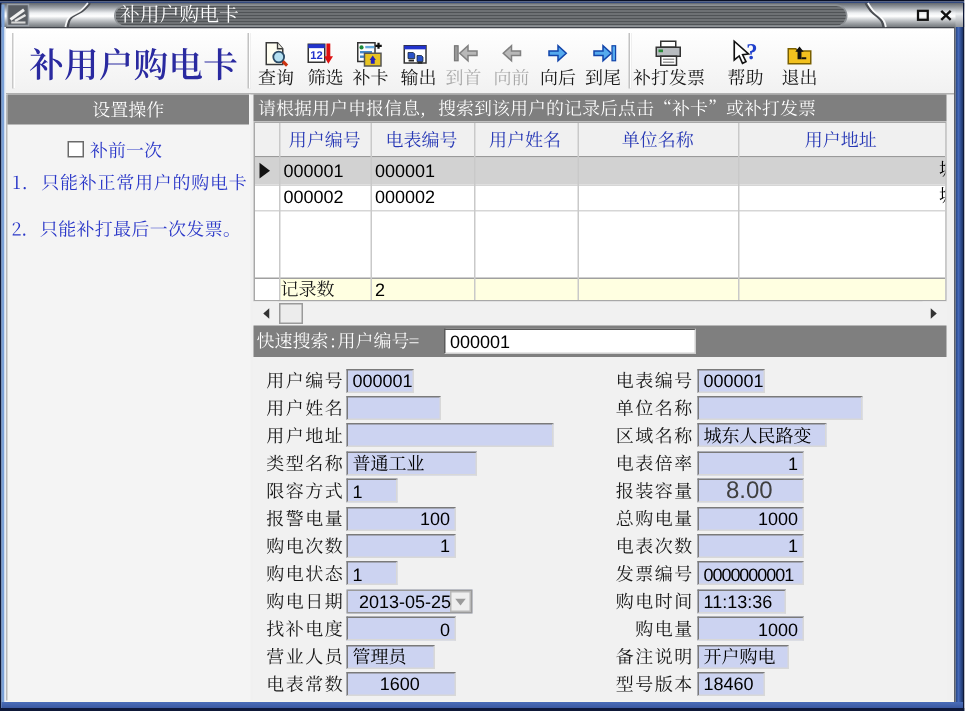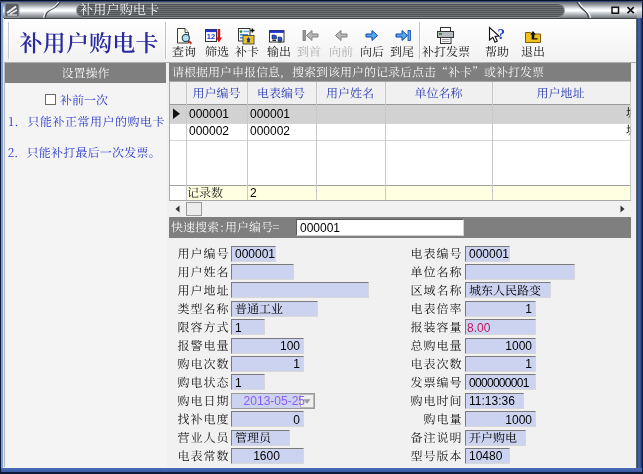--- a/index.html
+++ b/index.html
@@ -79,28 +79,28 @@
 <div style="position:absolute;left:300px;top:221px;width:80px;text-align:left;color:#000;font-size:12px;line-height:14px;white-space:pre;letter-spacing:0px">000001</div>
 <div style="position:absolute;left:235px;top:247px;width:39px;text-align:left;color:#000;font-size:12px;line-height:14px;white-space:pre;letter-spacing:0px">000001</div>
 <div style="position:absolute;left:235px;top:320.6px;width:28px;text-align:left;color:#000;font-size:12px;line-height:14px;white-space:pre;letter-spacing:0px">1</div>
 <div style="position:absolute;left:233px;top:339px;width:67px;text-align:right;color:#000;font-size:12px;line-height:14px;white-space:pre;letter-spacing:0px">100</div>
 <div style="position:absolute;left:233px;top:357.4px;width:67px;text-align:right;color:#000;font-size:12px;line-height:14px;white-space:pre;letter-spacing:0px">1</div>
 <div style="position:absolute;left:235px;top:375.8px;width:28px;text-align:left;color:#000;font-size:12px;line-height:14px;white-space:pre;letter-spacing:0px">1</div>
 <div style="position:absolute;left:233px;top:412.6px;width:67px;text-align:right;color:#000;font-size:12px;line-height:14px;white-space:pre;letter-spacing:0px">0</div>
 <div style="position:absolute;left:233px;top:449.4px;width:67px;text-align:center;color:#000;font-size:12px;line-height:14px;white-space:pre;letter-spacing:0px">1600</div>
 <div style="position:absolute;left:469px;top:247px;width:39px;text-align:left;color:#000;font-size:12px;line-height:14px;white-space:pre;letter-spacing:0px">000001</div>
 <div style="position:absolute;left:467px;top:302.2px;width:65px;text-align:right;color:#000;font-size:12px;line-height:14px;white-space:pre;letter-spacing:0px">1</div>
-<div style="position:absolute;left:467px;top:320.6px;width:65px;text-align:left;color:#be185d;font-size:12px;line-height:14px;white-space:pre;letter-spacing:0px">8.00</div>
+<div style="position:absolute;left:467px;top:320.6px;width:65px;text-align:center;color:#404040;font-size:16px;line-height:14px;white-space:pre;letter-spacing:0px">8.00</div>
 <div style="position:absolute;left:467px;top:339px;width:65px;text-align:right;color:#000;font-size:12px;line-height:14px;white-space:pre;letter-spacing:0px">1000</div>
 <div style="position:absolute;left:467px;top:357.4px;width:65px;text-align:right;color:#000;font-size:12px;line-height:14px;white-space:pre;letter-spacing:0px">1</div>
 <div style="position:absolute;left:469px;top:375.8px;width:65px;text-align:left;color:#000;font-size:12px;line-height:14px;white-space:pre;letter-spacing:-0.7px">0000000001</div>
 <div style="position:absolute;left:469px;top:394.2px;width:53px;text-align:left;color:#000;font-size:12px;line-height:14px;white-space:pre;letter-spacing:0px">11:13:36</div>
 <div style="position:absolute;left:467px;top:412.6px;width:65px;text-align:right;color:#000;font-size:12px;line-height:14px;white-space:pre;letter-spacing:0px">1000</div>
-<div style="position:absolute;left:469px;top:449.4px;width:39px;text-align:left;color:#000;font-size:12px;line-height:14px;white-space:pre;letter-spacing:0px">10480</div>
-<div style="position:absolute;left:235px;top:394.2px;width:70px;text-align:right;color:#8b5cf6;font-size:12px;line-height:14px;white-space:pre;letter-spacing:0px">2013-05-25</div>
+<div style="position:absolute;left:469px;top:449.4px;width:39px;text-align:left;color:#000;font-size:12px;line-height:14px;white-space:pre;letter-spacing:0px">18460</div>
+<div style="position:absolute;left:235px;top:394.2px;width:70px;text-align:center;color:#000000;font-size:12px;line-height:14px;white-space:pre;letter-spacing:0px">2013-05-25</div>
 <svg width="643" height="474" style="position:absolute;left:0;top:0;z-index:10">
     <defs>
       <path id="g0" d="M150 840 140 833C179 796 225 732 236 681C304 633 358 773 150 840ZM689 823 588 834V-77H600C625 -77 653 -62 653 -52V518C743 460 853 368 892 294C981 250 1000 431 653 539V796C679 800 686 809 689 823ZM295 -48V364C355 319 426 254 454 204C522 170 553 282 367 362C403 383 437 410 467 439C486 432 499 436 507 444L438 501C408 451 372 405 341 373L295 388V426C344 486 385 549 413 609C438 611 449 612 459 619L384 692L339 650H39L48 620H340C282 479 154 308 23 206L36 194C104 236 170 291 229 352V-74H240C272 -74 295 -54 295 -48Z"></path>
       <path id="g1" d="M234 503H472V293H226C233 351 234 408 234 462ZM234 532V737H472V532ZM168 766V461C168 270 154 82 38 -67L53 -77C160 17 205 139 222 263H472V-69H482C515 -69 537 -53 537 -48V263H795V29C795 13 789 6 769 6C748 6 641 15 641 15V-1C688 -8 714 -16 730 -26C744 -37 750 -55 752 -75C849 -65 860 -31 860 21V721C882 726 900 735 907 744L819 811L784 766H246L168 800ZM795 503V293H537V503ZM795 532H537V737H795Z"></path>
       <path id="g2" d="M452 846 441 840C471 802 510 741 523 693C589 648 644 777 452 846ZM250 391C252 425 253 458 253 488V648H786V391ZM188 687V487C188 303 169 101 41 -66L56 -78C194 47 236 215 248 362H786V302H796C819 302 851 317 852 324V638C869 641 885 649 891 656L813 716L777 677H265L188 711Z"></path>
       <path id="g3" d="M311 619 219 642C219 258 222 72 32 -61L46 -78C276 47 268 246 274 597C297 597 307 607 311 619ZM264 209 252 202C298 147 352 55 358 -15C425 -72 482 88 264 209ZM77 784V222H86C116 222 134 237 134 242V724H348V235H357C384 235 407 250 407 255V719C428 722 439 728 446 735L375 791L343 753H146ZM681 383 667 377C689 336 713 280 728 224C644 214 561 206 505 203C566 287 633 411 669 499C688 497 700 505 705 515L610 556C588 463 525 290 473 212C467 206 450 202 450 202L488 119C497 123 505 132 511 145C596 163 677 186 733 203C739 177 742 152 742 129C799 72 857 219 681 383ZM644 815 541 839C518 688 473 529 423 422L440 414C484 472 524 549 556 633H863C856 285 839 58 802 21C791 9 783 7 763 7C741 7 671 13 627 18L626 -1C665 -7 706 -18 722 -29C735 -39 739 -57 739 -77C784 -78 825 -62 852 -29C899 28 917 252 925 625C947 627 960 632 967 641L891 705L853 662H567C583 704 596 748 608 792C629 793 640 802 644 815Z"></path>
       <path id="g4" d="M437 451H192V638H437ZM437 421V245H192V421ZM503 451V638H764V451ZM503 421H764V245H503ZM192 168V215H437V42C437 -30 470 -51 571 -51H714C922 -51 967 -41 967 -4C967 10 959 18 933 26L930 180H917C902 108 888 48 879 31C872 22 867 19 851 17C830 14 783 13 716 13H575C514 13 503 25 503 57V215H764V157H774C796 157 829 173 830 179V627C850 631 866 638 873 646L792 709L754 668H503V801C528 805 538 815 539 829L437 841V668H199L127 701V145H138C166 145 192 161 192 168Z"></path>
       <path id="g5" d="M441 838V456H41L49 428H441V-79H454C480 -79 509 -66 509 -59V307C646 267 754 201 799 155C879 127 896 295 509 328V402C531 405 540 414 542 428H935C950 428 959 433 962 443C926 476 867 521 867 521L815 456H509V633H810C824 633 834 638 836 649C803 681 749 723 749 723L701 663H509V802C530 806 539 814 541 828Z"></path>
       <path id="g6" d="M142 846 133 839C171 801 212 737 220 682C313 616 395 800 142 846ZM716 827 584 841V-84H603C639 -84 680 -60 680 -49V516C758 456 843 370 877 297C985 238 1031 454 680 545V799C706 803 714 813 716 827ZM316 -44V368C366 321 422 258 446 205C531 155 585 293 396 371C432 389 466 410 495 433C515 425 530 430 538 438L447 515C422 464 390 417 361 384L316 397V428C365 485 407 544 436 600C461 603 473 604 482 613L389 704L330 650H38L47 621H332C276 481 152 309 18 202L29 192C96 228 161 276 220 330V-76H237C284 -76 316 -51 316 -44Z"></path>
       <path id="g7" d="M251 506H455V295H243C250 352 251 408 251 462ZM251 535V740H455V535ZM156 769V461C156 271 145 80 33 -70L46 -79C171 15 220 140 239 266H455V-73H471C520 -73 549 -52 549 -45V266H774V52C774 38 769 30 750 30C730 30 628 38 628 38V23C676 16 699 5 715 -9C729 -24 734 -47 737 -77C855 -66 869 -26 869 42V720C892 725 908 734 915 743L810 825L763 769H266L156 810ZM774 506V295H549V506ZM774 535H549V740H774Z"></path>

